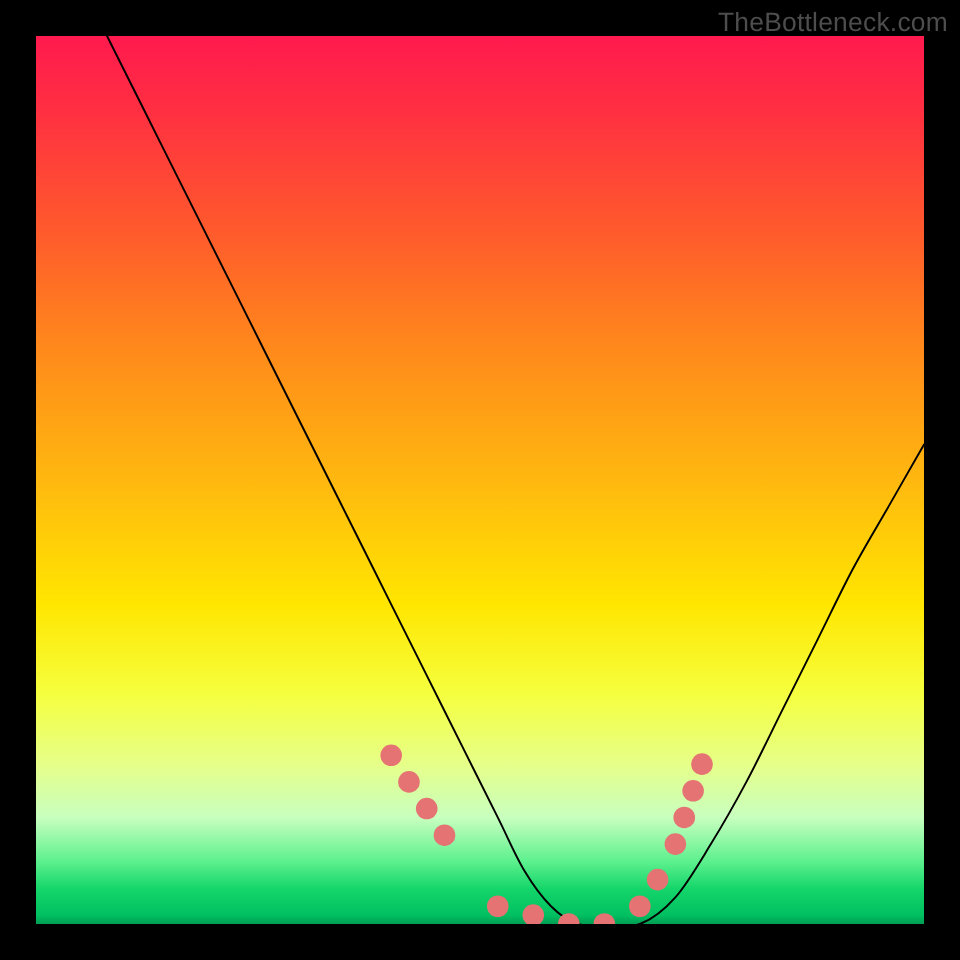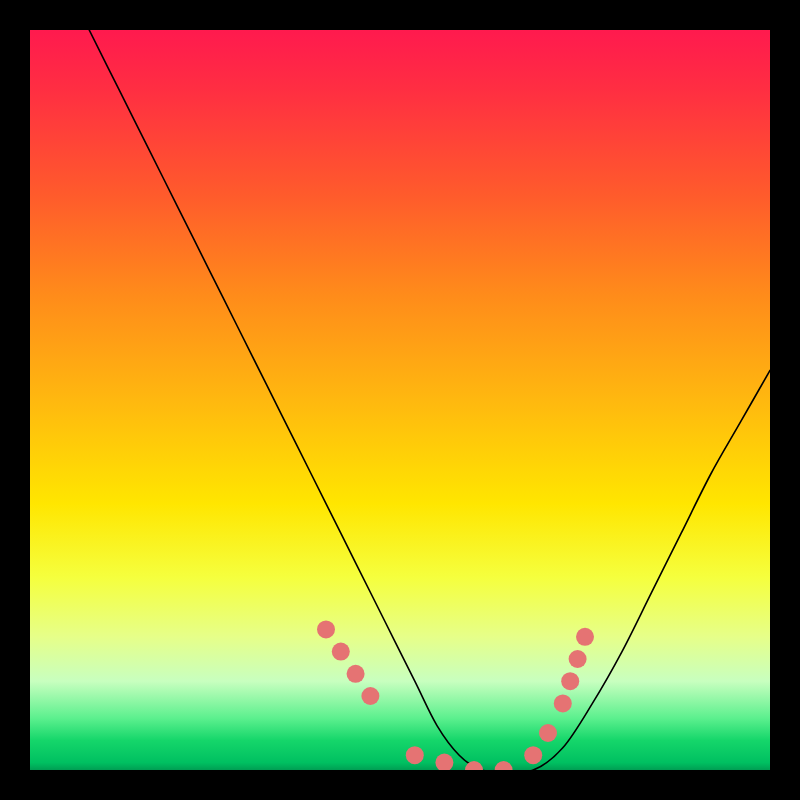--- a/index.html
+++ b/index.html
@@ -77,20 +77,21 @@
   .dot {
     fill: #e57373;
     stroke: none;
   }
 </style>
 </head>
 <body>
 
 <div class="stage">
 
+  <div class="watermark">TheBottleneck.com</div>
 
   <div class="plot-frame">
     <div class="plot-bg"></div>
 
     <svg class="plot-svg" viewBox="0 0 740 740" preserveAspectRatio="none">
       <path id="curve-path" class="curve" d="M 59.20 0.00 C 64.13 9.87 78.93 39.47 88.80 59.20 C 98.67 78.93 108.53 98.67 118.40 118.40 C 128.27 138.13 138.13 157.87 148.00 177.60 C 157.87 197.33 167.73 217.07 177.60 236.80 C 187.47 256.53 197.33 276.27 207.20 296.00 C 217.07 315.73 226.93 335.47 236.80 355.20 C 246.67 374.93 256.53 394.67 266.40 414.40 C 276.27 434.13 286.13 453.87 296.00 473.60 C 305.87 493.33 315.73 513.07 325.60 532.80 C 335.47 552.53 345.33 572.27 355.20 592.00 C 365.07 611.73 376.17 633.93 384.80 651.20 C 393.43 668.47 399.60 683.27 407.00 695.60 C 414.40 707.93 421.80 717.80 429.20 725.20 C 436.60 732.60 444.00 737.53 451.40 740.00 C 458.80 742.47 464.97 740.00 473.60 740.00 C 482.23 740.00 493.33 743.70 503.20 740.00 C 513.07 736.30 522.93 728.90 532.80 717.80 C 542.67 706.70 552.53 689.43 562.40 673.40 C 572.27 657.37 582.13 640.10 592.00 621.60 C 601.87 603.10 611.73 582.13 621.60 562.40 C 631.47 542.67 641.33 522.93 651.20 503.20 C 661.07 483.47 670.93 462.50 680.80 444.00 C 690.67 425.50 700.53 409.47 710.40 392.20 C 720.27 374.93 735.07 349.03 740.00 340.40 "></path>
       <g id="dots-group">
           <circle class="dot" cx="296.00" cy="599.40" r="9"></circle>
           <circle class="dot" cx="310.80" cy="621.60" r="9"></circle>
           <circle class="dot" cx="325.60" cy="643.80" r="9"></circle>

